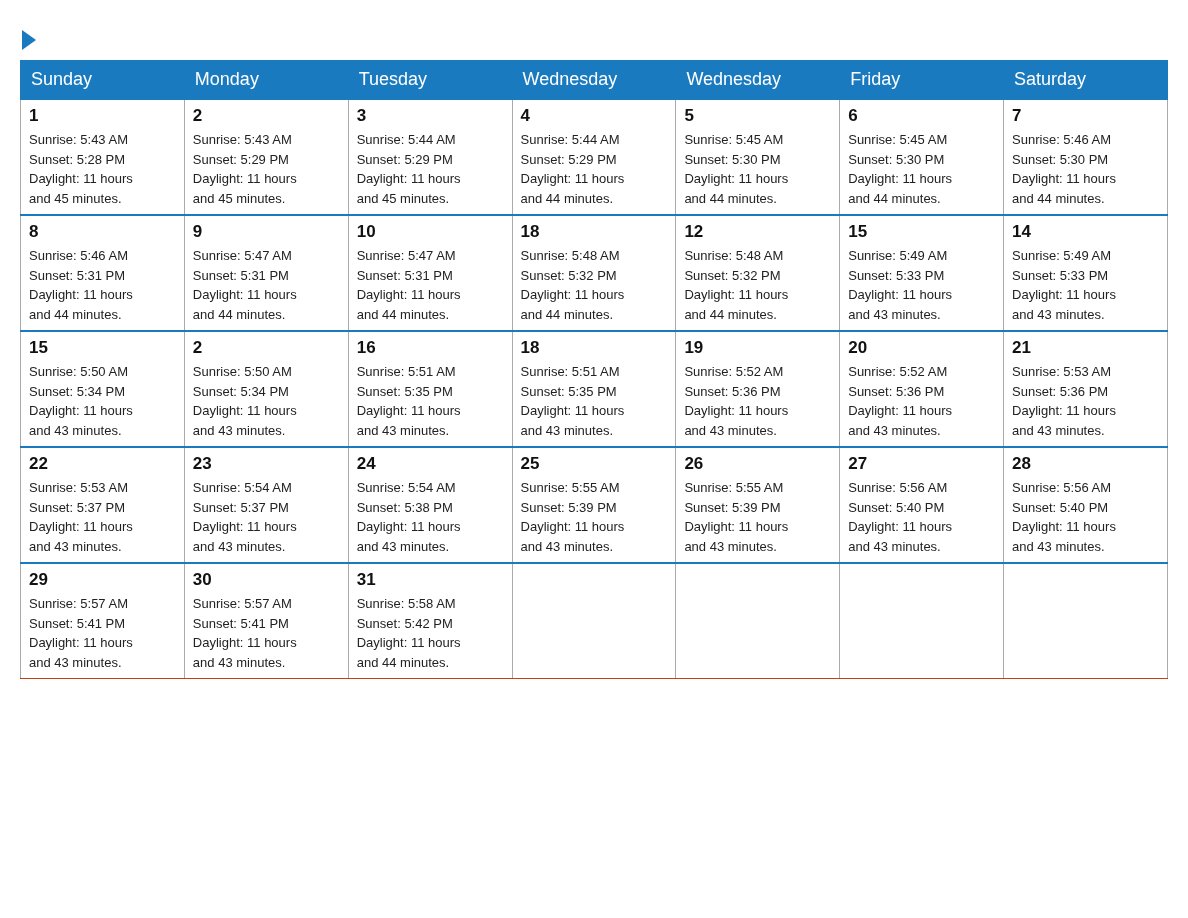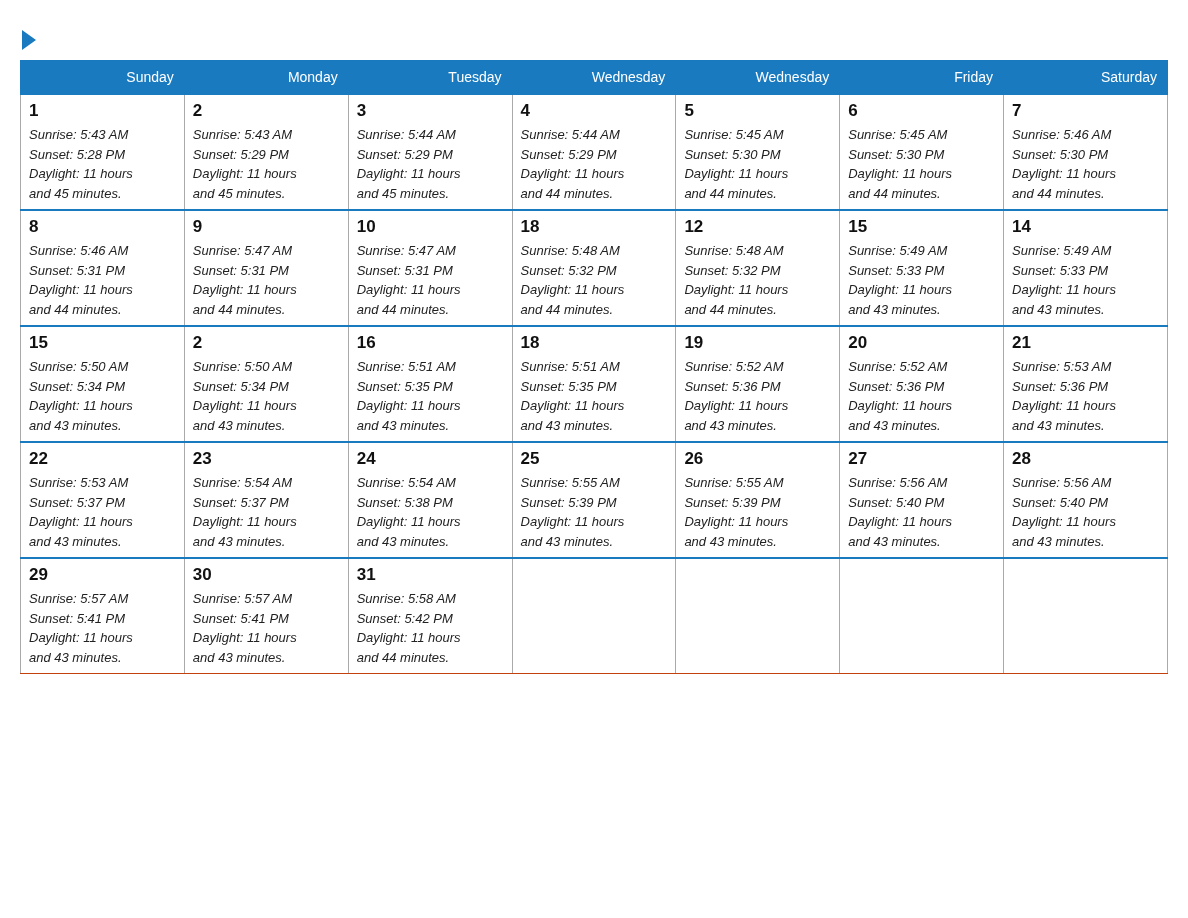--- a/index.html
+++ b/index.html
@@ -60,24 +60,24 @@
       margin-top: 4px;
     }
     .calendar {
       width: 100%;
       border-collapse: collapse;
       margin-top: 8px;
     }
     .calendar th {
       background: #1a7abf;
       color: #fff;
-      font-size: 14px;
+      font-size: 18px;
       font-weight: normal;
       padding: 8px 10px;
-      text-align: right;
+      text-align: left;
       border: 1px solid #1a7abf;
     }
     .calendar td {
       vertical-align: top;
       border: 1px solid #aaa;
       border-top: 2px solid #1a7abf;
       padding: 6px 8px;
       width: 14.28%;
       min-height: 110px;
       font-size: 13px;
@@ -87,21 +87,20 @@
       font-size: 17px;
       font-weight: bold;
       color: #111;
       display: block;
       margin-bottom: 4px;
     }
     .day-info {
       font-size: 13px;
       line-height: 1.5;
       color: #222;
-      font-style: italic;
     }
     .calendar td:first-child {
       border-left: 1px solid #aaa;
     }
     .calendar tr td {
       border-bottom: none;
     }
     .calendar tbody tr:last-child td {
       border-bottom: 1px solid #c2410c;
     }

